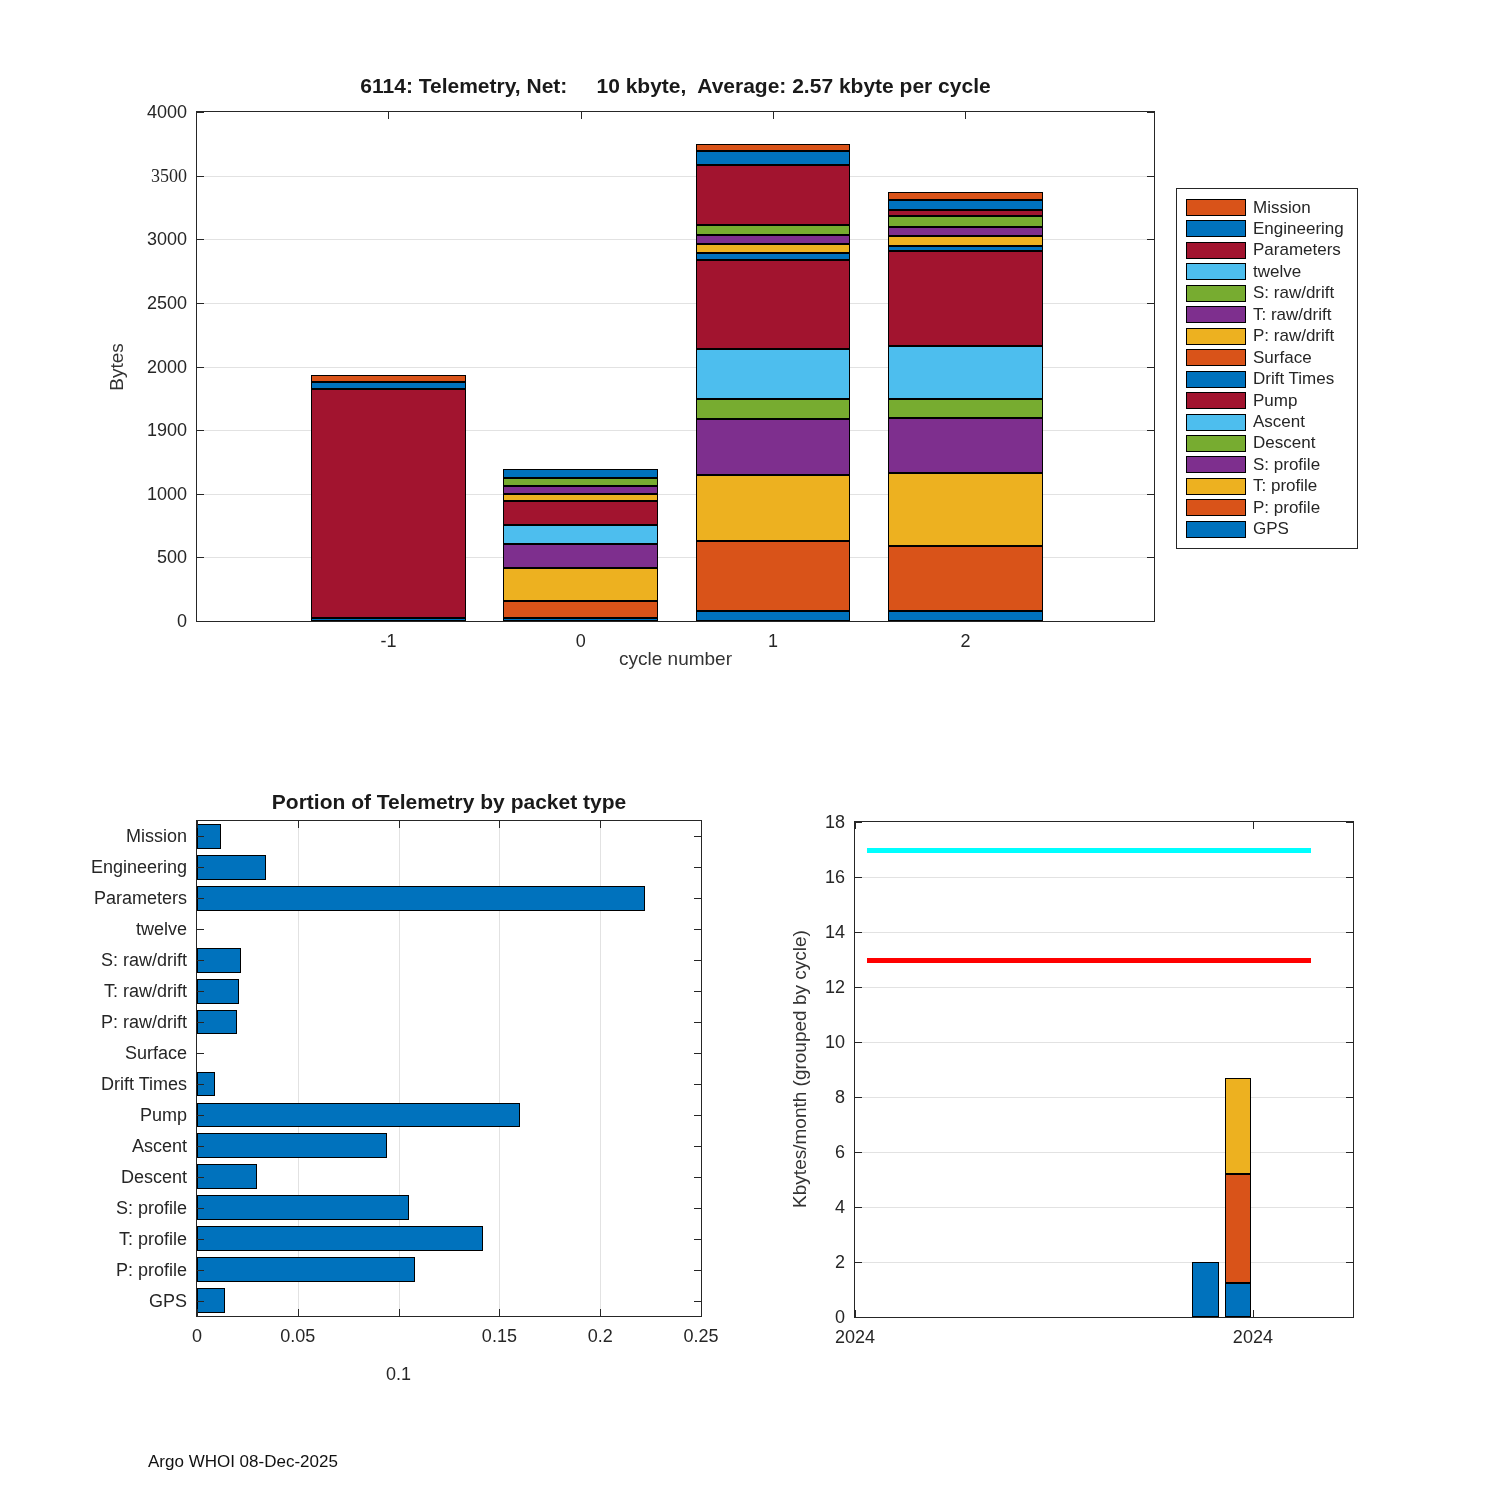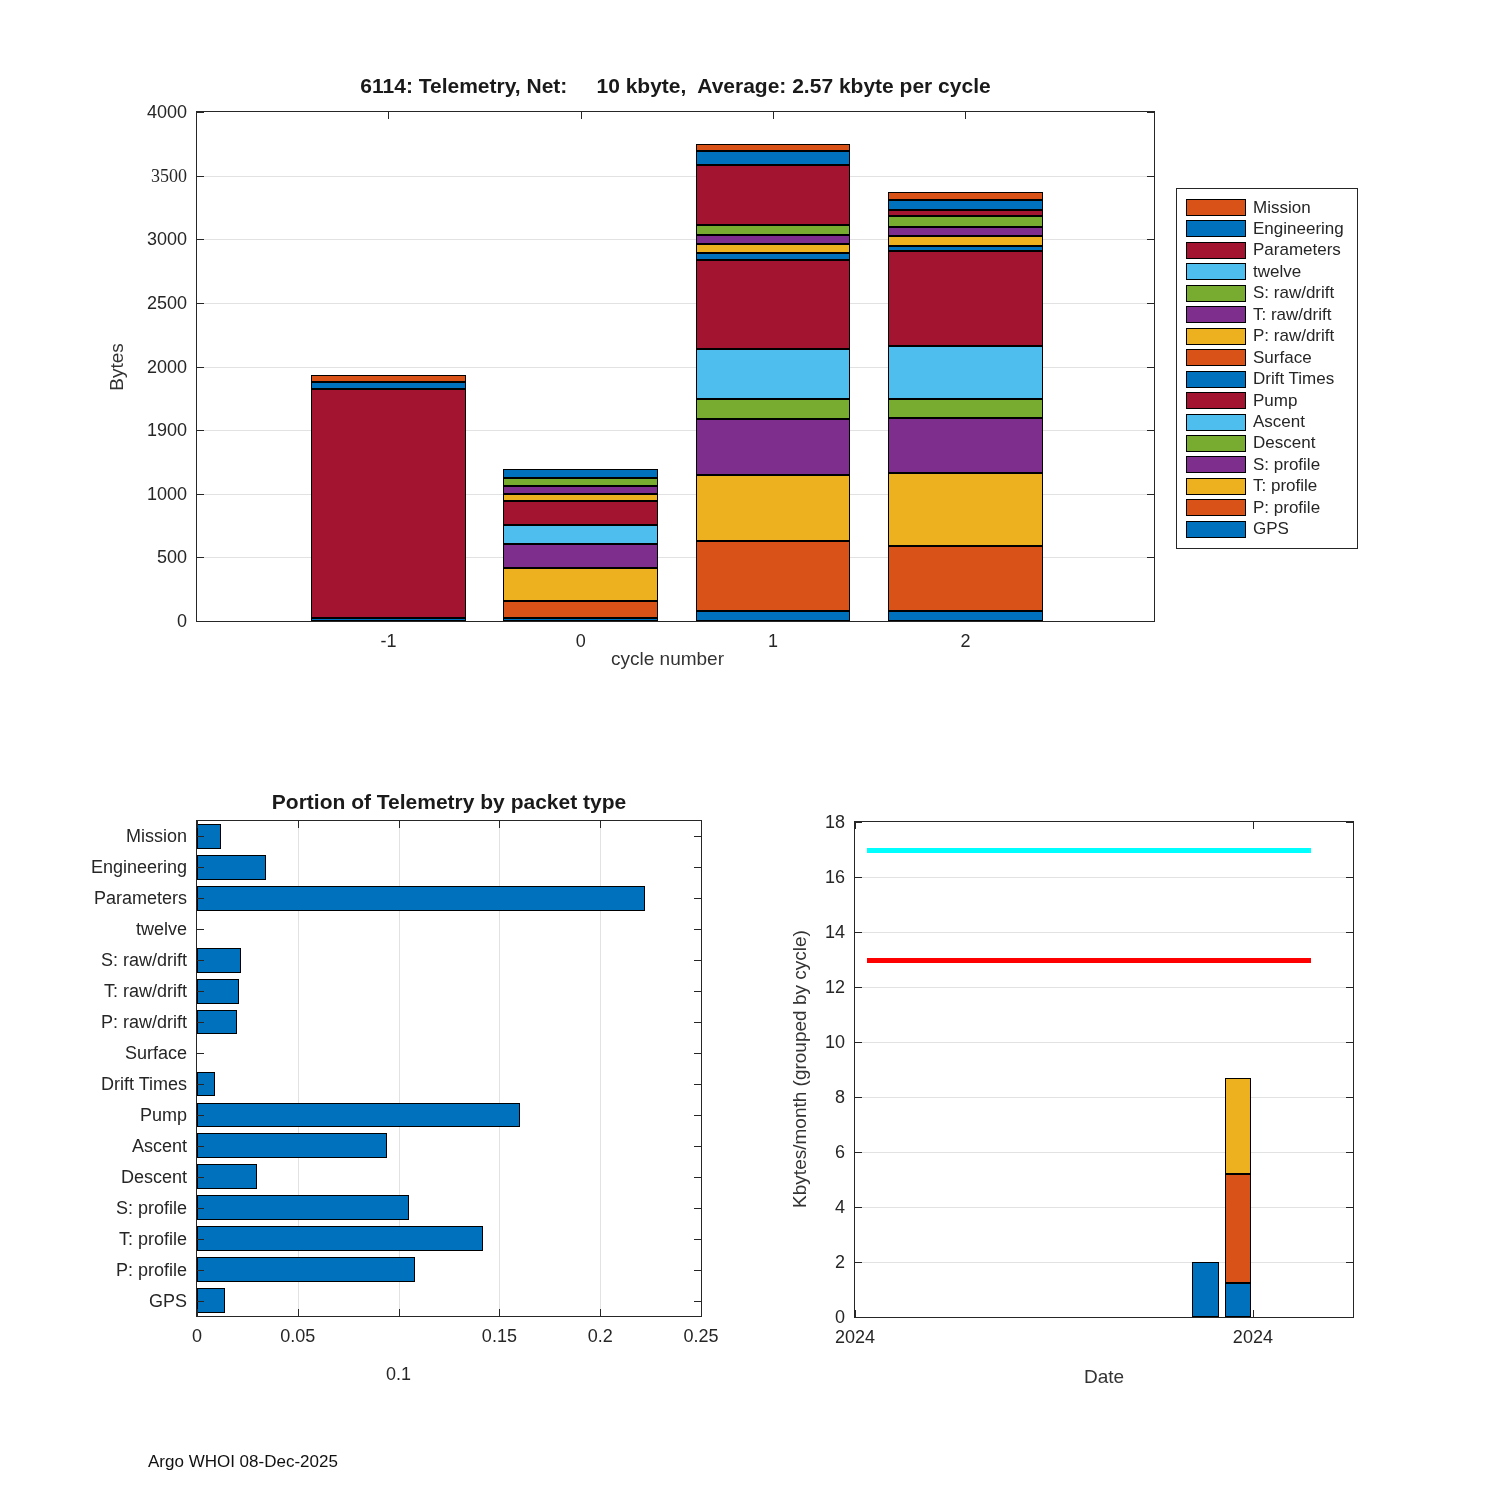--- a/index.html
+++ b/index.html
@@ -114,21 +114,21 @@
       <div class="seg" style="left: 691.145px; width: 154.651px; bottom: 222.051px; height: 53.445px; background: rgb(77, 190, 238);"></div>
       <div class="seg" style="left: 691.145px; width: 154.651px; bottom: 275.496px; height: 94.165px; background: rgb(162, 20, 47);"></div>
       <div class="seg" style="left: 691.145px; width: 154.651px; bottom: 369.661px; height: 5.72625px; background: rgb(0, 114, 189);"></div>
       <div class="seg" style="left: 691.145px; width: 154.651px; bottom: 375.387px; height: 9.54375px; background: rgb(237, 177, 32);"></div>
       <div class="seg" style="left: 691.145px; width: 154.651px; bottom: 384.931px; height: 9.54375px; background: rgb(126, 47, 142);"></div>
       <div class="seg" style="left: 691.145px; width: 154.651px; bottom: 394.475px; height: 10.8163px; background: rgb(119, 172, 48);"></div>
       <div class="seg" style="left: 691.145px; width: 154.651px; bottom: 405.291px; height: 5.72625px; background: rgb(162, 20, 47);"></div>
       <div class="seg" style="left: 691.145px; width: 154.651px; bottom: 411.017px; height: 10.18px; background: rgb(0, 114, 189);"></div>
       <div class="seg" style="left: 691.145px; width: 154.651px; bottom: 421.197px; height: 7.635px; background: rgb(217, 83, 25);"></div>
     </div>
-  <div class="axlab" style="left:188px;top:648px;width:959px;">cycle number</div>
+  <div class="axlab" style="left:196px;top:648px;width:959px;">cycle number</div>
   <div class="legend" style="left:1176px;top:188px;width:182px;height:361px;">
       <div class="lrow">
         <div class="swatch" style="background: rgb(217, 83, 25);"></div>
         <div class="llab">Mission</div>
       </div>
       <div class="lrow">
         <div class="swatch" style="background: rgb(0, 114, 189);"></div>
         <div class="llab">Engineering</div>
       </div>
       <div class="lrow">
@@ -323,16 +323,15 @@
       <div class="tm" style="top: 55px; right: 0px; height: 1px; width: 7px;"></div>
       <div class="tm" style="top: 0px; left: 0px; height: 1px; width: 7px;"></div>
       <div class="tm" style="top: 0px; right: 0px; height: 1px; width: 7px;"></div>
       <div class="seg" style="left: 337.395px; width: 26.394px; bottom: 0px; height: 55px; background: rgb(0, 114, 189);"></div>
       <div class="seg" style="left: 369.765px; width: 26.394px; bottom: 0px; height: 34.375px; background: rgb(0, 114, 189);"></div>
       <div class="seg" style="left: 369.765px; width: 26.394px; bottom: 34.375px; height: 108.625px; background: rgb(217, 83, 25);"></div>
       <div class="seg" style="left: 369.765px; width: 26.394px; bottom: 143px; height: 96.25px; background: rgb(237, 177, 32);"></div>
       <div class="refline" style="left: 12.45px; width: 443.718px; top: 25.5px; background: rgb(0, 255, 255);"></div>
       <div class="refline" style="left: 12.45px; width: 443.718px; top: 135.5px; background: rgb(255, 0, 0);"></div>
     </div>
-  <div class="axlab" style="left:854px;top:1366px;width:500px;">Date</div>
 
   <div class="footer" style="left:148px;top:1452px;">Argo WHOI 08-Dec-2025</div>
 </div>
 
 </body></html>

